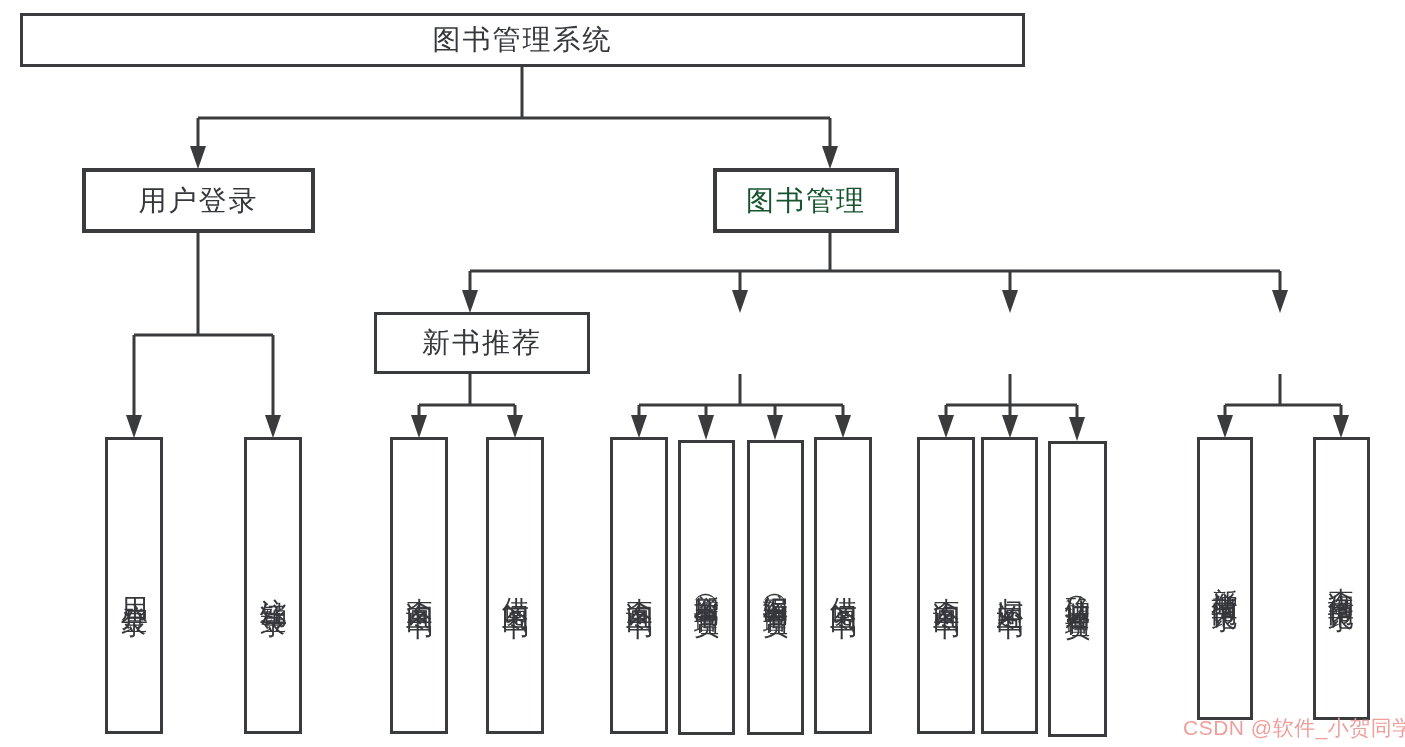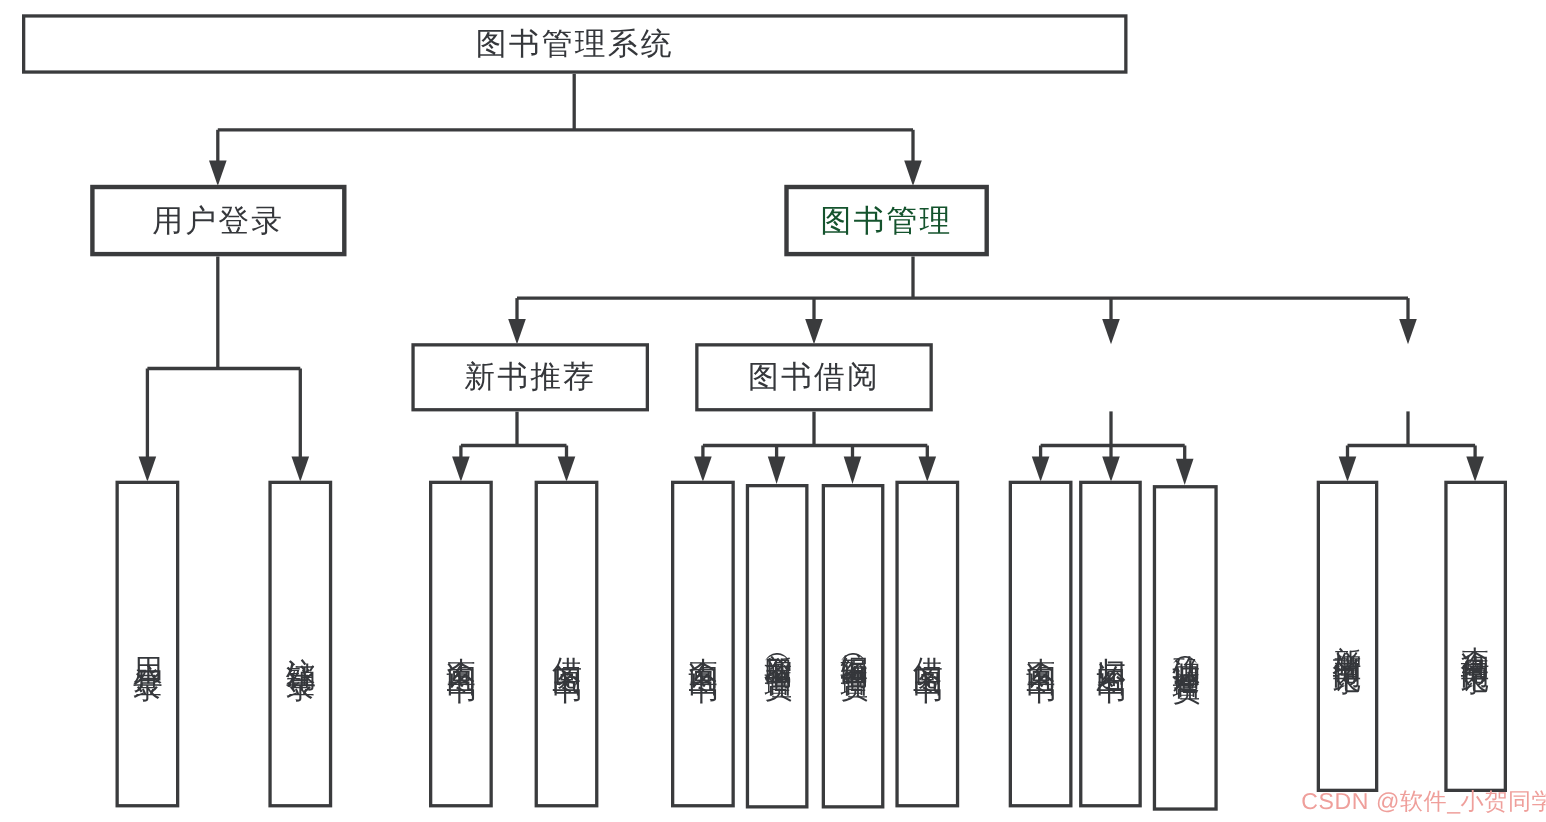--- a/index.html
+++ b/index.html
@@ -117,23 +117,20 @@
   <div class="node hnode" style="left: 82px; top: 168px; width: 233px; height: 65px; border-width: 4px; border-color: rgb(58, 59, 61); color: rgb(53, 55, 59);">
     <span>用户登录</span>
   </div>
   <div class="node hnode" style="left: 713px; top: 168px; width: 186px; height: 65px; border-width: 4px; border-color: rgb(58, 59, 61); color: #14532d;">
     <span>图书管理</span>
   </div>
 
   <div class="node hnode" style="left: 362px; top: 312px; width: 216px; height: 62px; border-color: rgb(58, 59, 61); color: rgb(53, 55, 59); margin-left: 12px;">
     <span>新书推荐</span>
   </div>
-  <div class="node hnode" style="left: 632px; top: 312px; width: 216px; height: 62px; border-color: rgb(58, 59, 61); color: rgb(53, 55, 59);">
-    <span>图书借阅</span>
-  </div>
 
   <div class="node vnode" style="left: 105px; top: 437px; width: 58px; height: 297px; border-color: rgb(58, 59, 61); color: rgb(53, 55, 59);">
     <span>用户登录</span>
   </div>
   <div class="node vnode" style="left: 244px; top: 437px; width: 58px; height: 297px; border-color: rgb(58, 59, 61); color: rgb(53, 55, 59);">
     <span>注销登录</span>
   </div>
 
   <div class="node vnode" style="left: 390px; top: 437px; width: 58px; height: 297px; border-color: rgb(58, 59, 61); color: rgb(53, 55, 59);">
     <span>查询图书</span>

